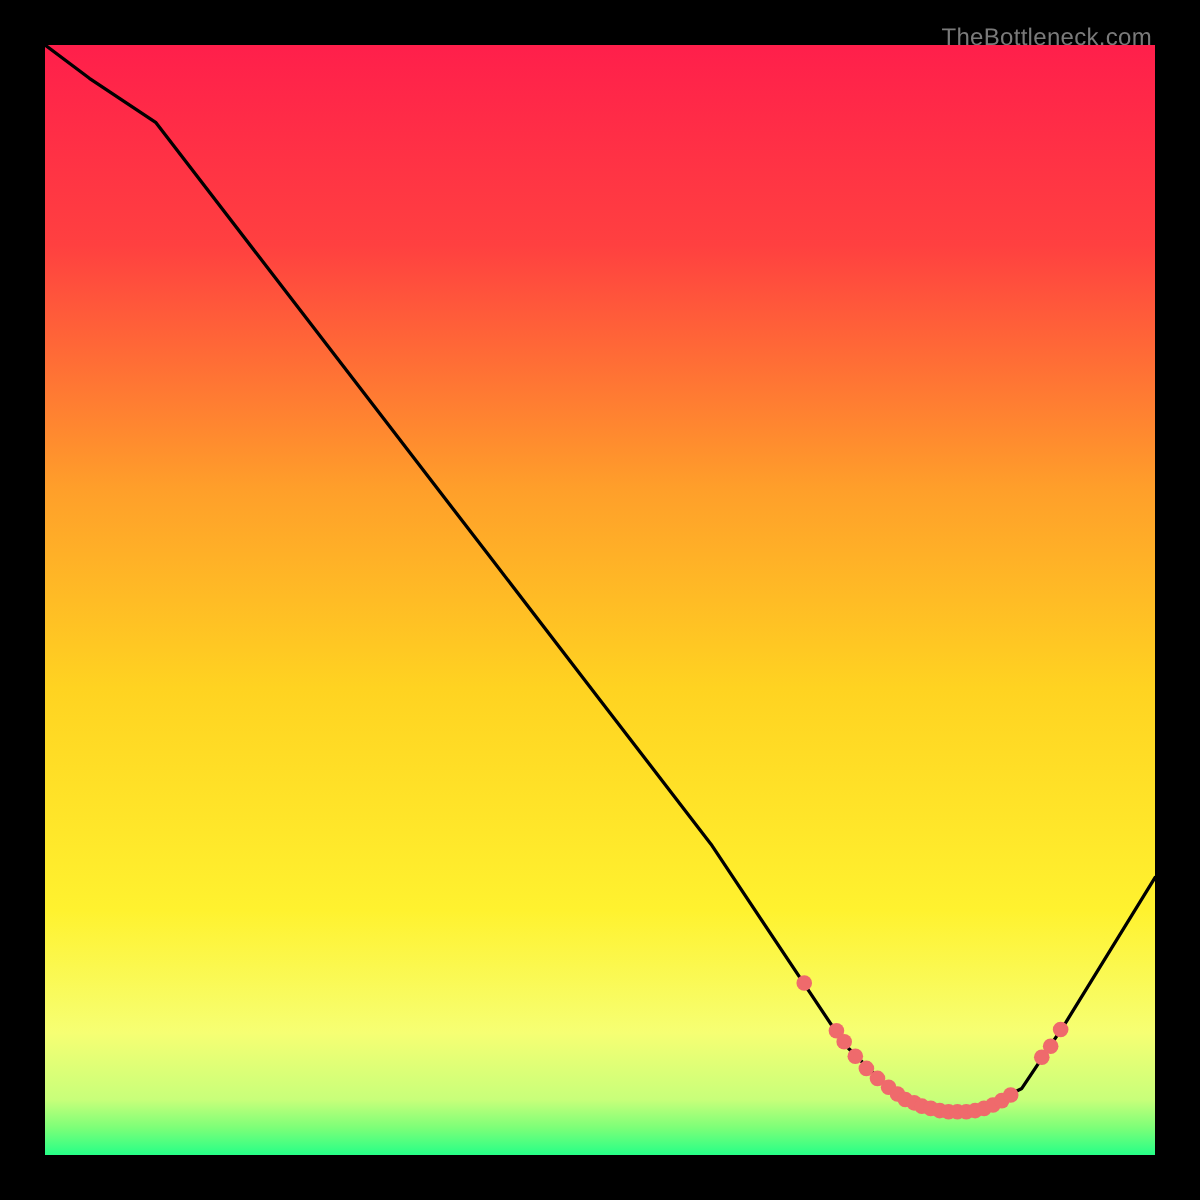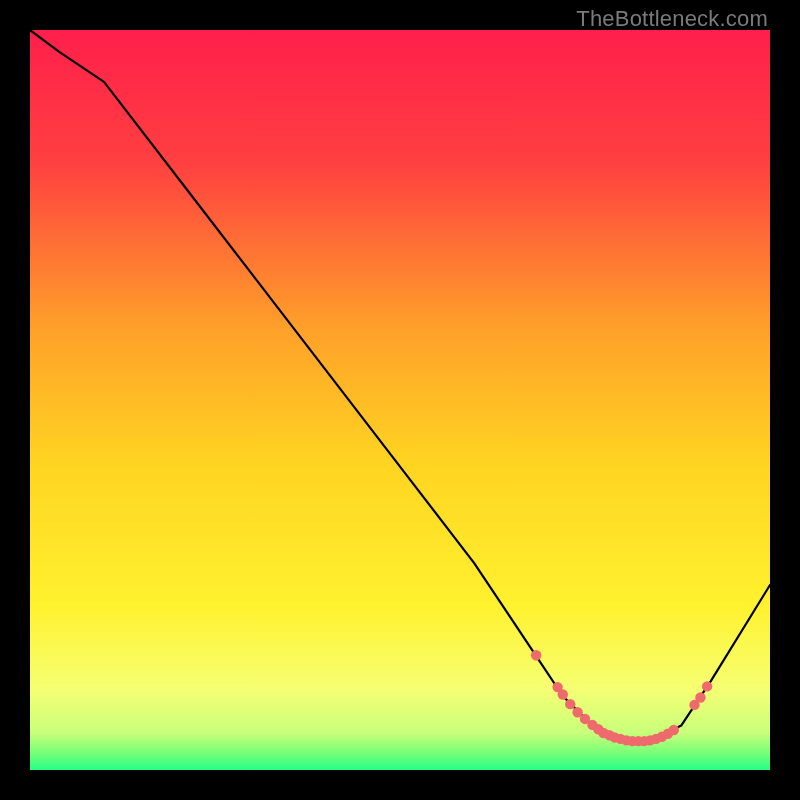--- a/index.html
+++ b/index.html
@@ -13,23 +13,23 @@
   }
   .plot-area {
     position: absolute;
     left: 30px;
     top: 30px;
     width: 740px;
     height: 740px;
   }
   .watermark {
     position: absolute;
-    top: 6px;
+    top: 17px;
     right: 32px;
-    font-size: 22px;
+    font-size: 16px;
     font-weight: 400;
     color: #7a7a7a;
     letter-spacing: 0.2px;
     user-select: none;
   }
 </style>
 </head>
 <body>
 
 <div class="watermark">TheBottleneck.com</div>

